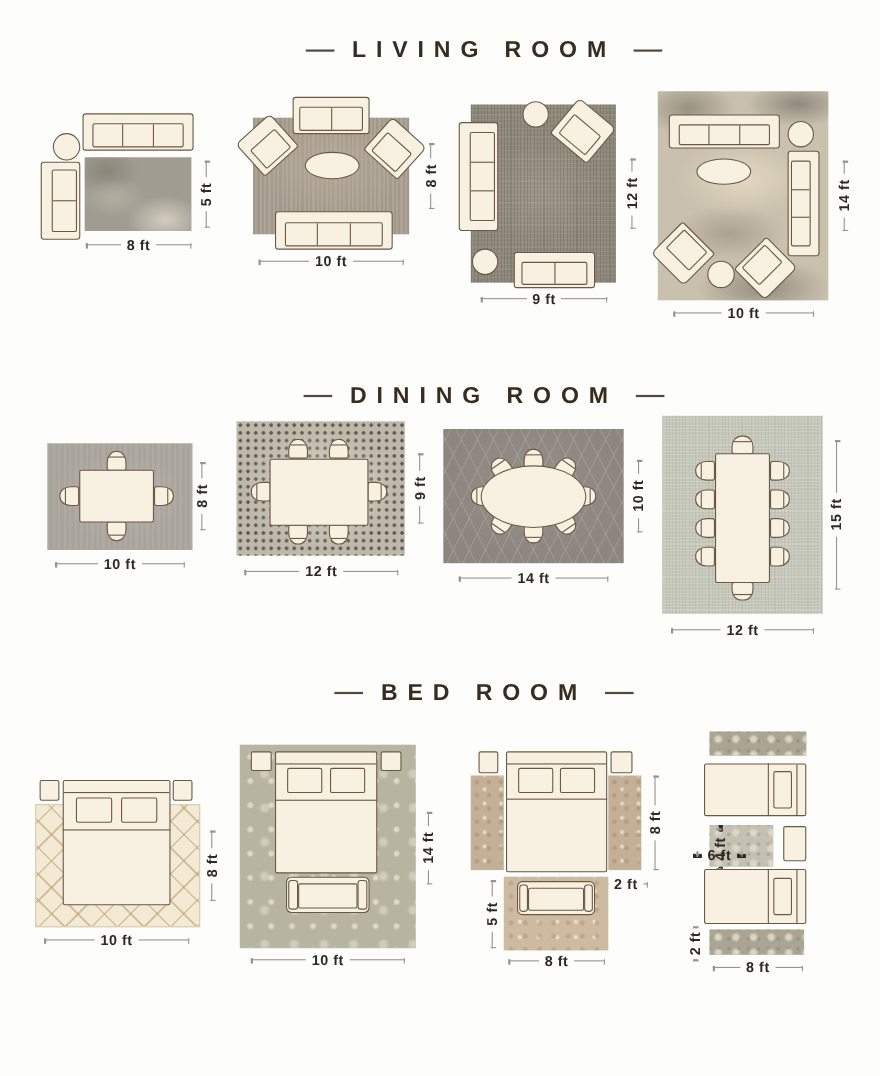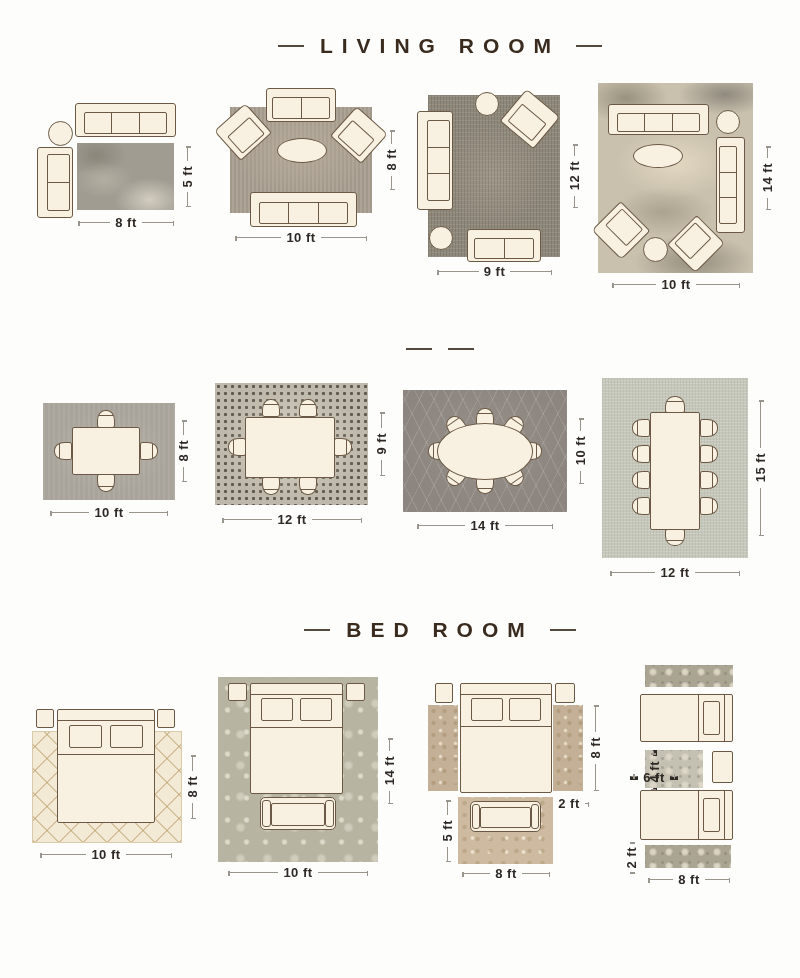--- a/index.html
+++ b/index.html
@@ -253,20 +253,21 @@
       <i class="dl"></i>
     </div>
   <div class="dimv" style="left:760px;top:146px;height:64px;">
       <i class="dl"></i>
       <span class="dt">14 ft</span>
       <i class="dl"></i>
     </div>
 
   <div class="stitle" style="top:348px;">
     <i class="tline"></i>
+    <span class="ttext">DINING ROOM</span>
     <i class="tline"></i>
   </div>
 
   <div class="rug rug-dr1" style="left:43px;top:403px;width:132px;height:97px;"></div>
   <div class="pc dch" style="left:97px;top:410px;width:18px;height:18px;"></div>
   <div class="pc dch" style="left:97px;top:474px;width:18px;height:18px;transform:rotate(180deg);"></div>
   <div class="pc dch" style="left:54px;top:442px;width:18px;height:18px;transform:rotate(-90deg);"></div>
   <div class="pc dch" style="left:140px;top:442px;width:18px;height:18px;transform:rotate(90deg);"></div>
   <div class="pc" style="left:72px;top:427px;width:68px;height:48px;border-radius:2px;"></div>
   <div class="dimh" style="left:50px;top:505px;width:118px;">

